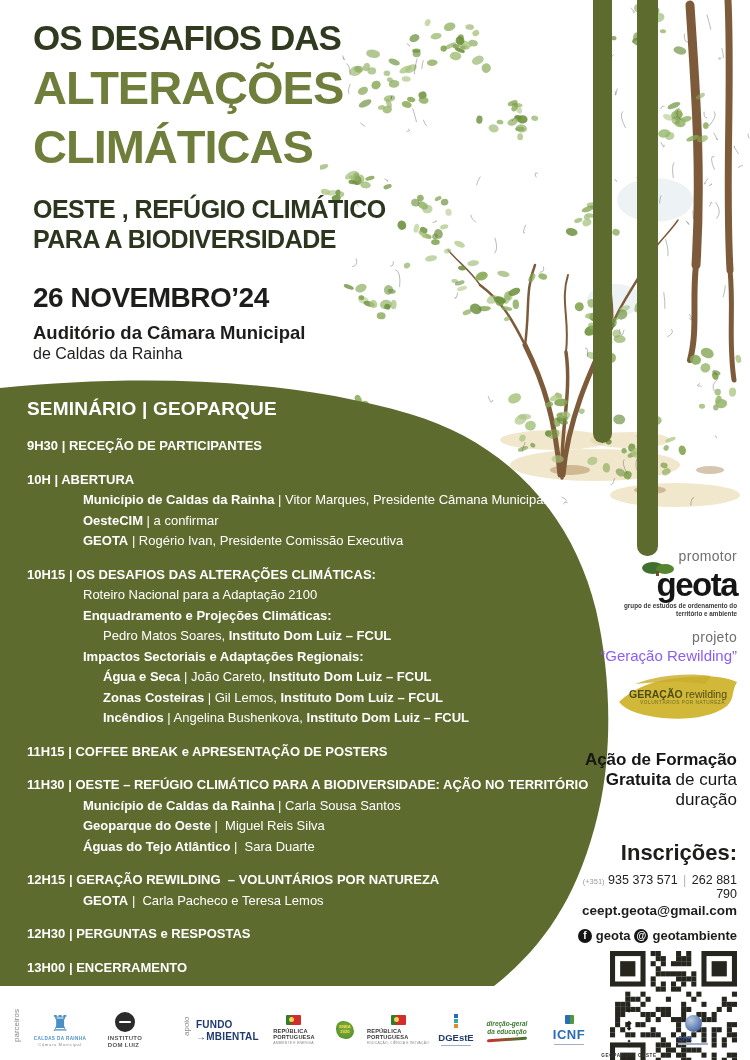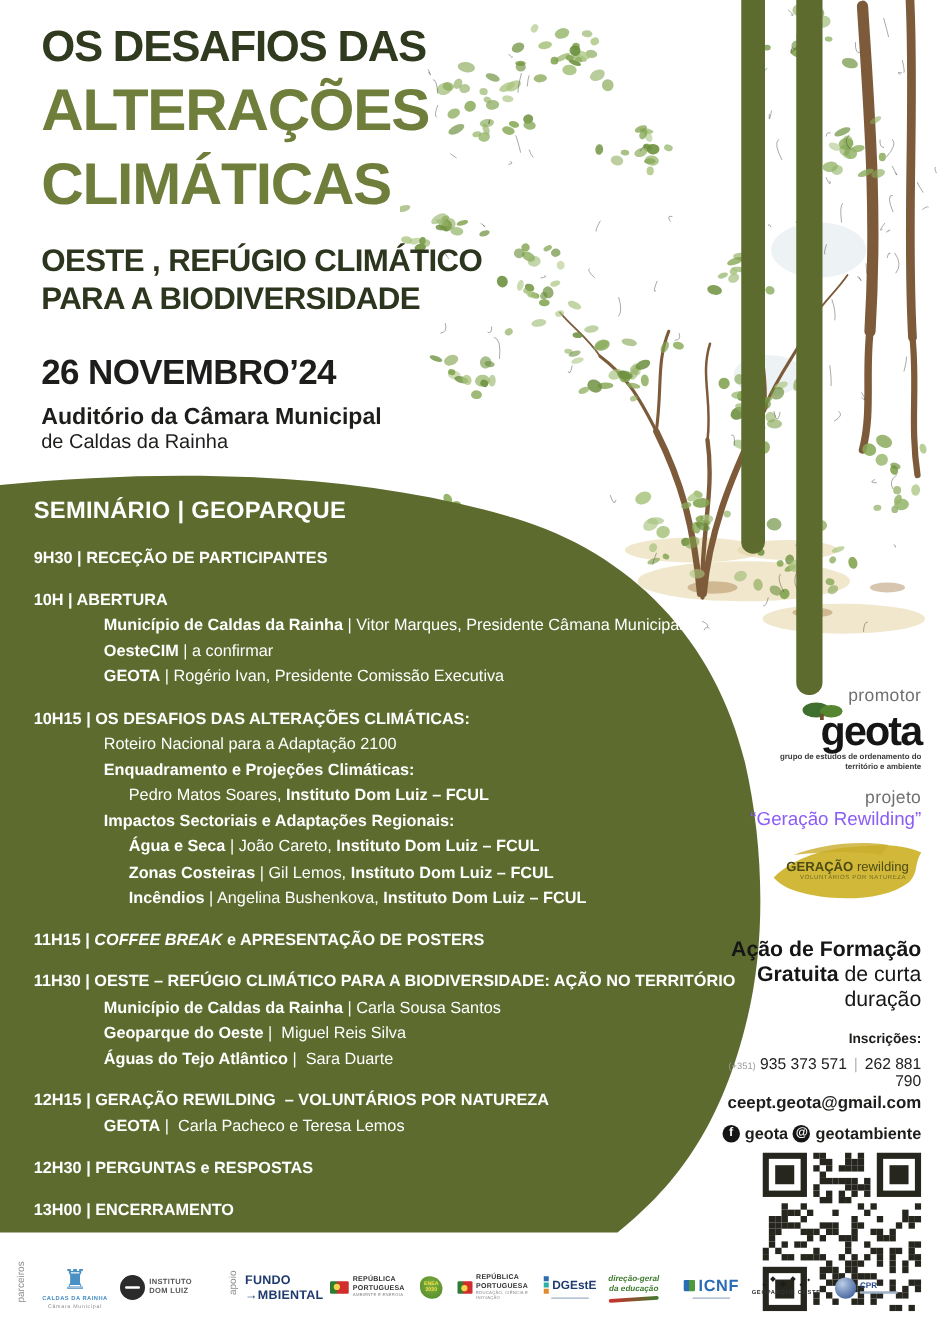--- a/index.html
+++ b/index.html
@@ -21,55 +21,55 @@
   .venue{position:absolute;left:0;top:304px;color:#1d1d1b;}
   .v1{display:block;font-size:18.5px;font-weight:700;line-height:22px;}
   .v2{display:block;font-size:16px;font-weight:500;line-height:19px;}
   
   .panel-bg{position:absolute;left:0;top:370px;width:630px;height:618px;z-index:2;}
   .program{position:absolute;left:0;top:370px;width:620px;z-index:4;color:#fff;}
   .program h3{margin:28px 0 16px 27px;font-size:19px;font-weight:800;letter-spacing:0.2px;}
   .prog-line{margin-left:27px;font-size:13px;line-height:20.5px;font-weight:400;}
   .prog-line span{white-space:pre-wrap;}
   .prog-line .b{font-weight:700;}
-  .prog-line .i{font-style:italic;}
+  .prog-line .i{}
   .prog-line.section{margin-top:13px;}
   .prog-line.ind1{margin-left:83px;}
   .prog-line.ind2{margin-left:103px;}
   
   .side{position:absolute;right:13px;top:548px;width:165px;text-align:right;z-index:4;color:#1d1d1b;}
   .promoter-label,.project-label{font-size:14px;color:#6f6f6f;letter-spacing:0.3px;}
   .geota{position:relative;margin-top:4px;}
   .geota-word{font-size:33px;font-weight:800;letter-spacing:-1.5px;color:#151515;line-height:34px;}
   .geota-tree{position:absolute;right:62px;top:-8px;width:34px;height:16px;}
   .geota-tag{font-size:6.3px;color:#3a3a3a;line-height:7.5px;font-weight:600;}
   .project-label{margin-top:12px;}
   .project-name{font-size:15px;color:#8b5cf6;margin-top:2px;}
   .rewilding{position:relative;margin-top:8px;height:52px;}
   .leaf-icon{position:absolute;right:-4px;top:0;width:126px;height:52px;}
   .rw-text{position:relative;z-index:2;padding-top:16px;padding-right:10px;font-size:10.5px;color:#4c4c14;}
   .rw-text b{font-weight:800;}
   .rw-sub{position:relative;z-index:2;padding-right:12px;font-size:4.8px;letter-spacing:0.5px;color:#6d6d26;}
   .training{margin-top:26px;font-size:17px;line-height:20px;color:#161616;}
   .training .bld{font-weight:800;}
-  .enroll{margin-top:15px;font-size:11px;font-weight:800;}
+  .enroll{margin-top:30px;font-size:22px;font-weight:800;}
   .phones{margin-top:7px;font-size:12.5px;color:#222;}
   .phones .pp{font-size:7.5px;color:#9a9a9a;}
   .phones b{font-weight:400;}
   .phones .psep{color:#b5b5b5;font-weight:300;padding:0 2px;}
   .email{margin-top:2px;font-size:13.5px;font-weight:800;}
   .social{margin-top:10px;font-size:13px;font-weight:800;display:flex;justify-content:flex-end;align-items:center;gap:4px;}
   .ic{display:inline-flex;align-items:center;justify-content:center;width:14px;height:14px;border-radius:50%;
       background:#151515;color:#fff;font-size:10px;font-weight:800;}
   .qr{display:block;margin:8px 0 0 auto;width:127px;height:127px;}
   
   .partners{position:absolute;left:0;top:1000px;width:750px;height:60px;z-index:4;}
   .vlabel{position:absolute;top:6px;font-size:8px;color:#8a8a8a;writing-mode:vertical-rl;transform:rotate(180deg);height:40px;text-align:center;}
   .plogo{position:absolute;top:6px;height:48px;display:flex;flex-direction:column;align-items:center;justify-content:center;gap:1px;}
-  .lg-row{display:flex;align-items:center;gap:3px;}
+  .lg-row{display:flex;align-items:center;gap:3px;flex-direction:column;}
   .lg-col{display:flex;flex-direction:column;align-items:flex-start;line-height:1.1;}
   .lg-rook{font-size:22px;color:#4a90c4;line-height:22px;}
   .lg-cap{font-size:4.6px;color:#4a90c4;letter-spacing:0.4px;font-weight:700;}
   .lg-cap2{font-size:4.2px;color:#8a8a8a;letter-spacing:0.6px;}
   .lg-circle{width:20px;height:20px;border-radius:50%;background:#2b2b2b;position:relative;}
   .lg-circle:after{content:"";position:absolute;left:4px;top:9px;width:12px;height:2px;background:#fff;border-radius:1px;}
   .lg-idl{font-size:6px;font-weight:700;color:#555;letter-spacing:0.3px;}
   .lg-fundo{font-size:10px;font-weight:800;color:#1f3a6e;line-height:11px;letter-spacing:0.2px;}
   .lg-arrow{color:#1f3a6e;font-weight:800;}
   .lg-flag{width:15px;height:10px;border-radius:1px;background:linear-gradient(90deg,#2f7d32 0 35%,#d22d2d 35% 100%);position:relative;}

